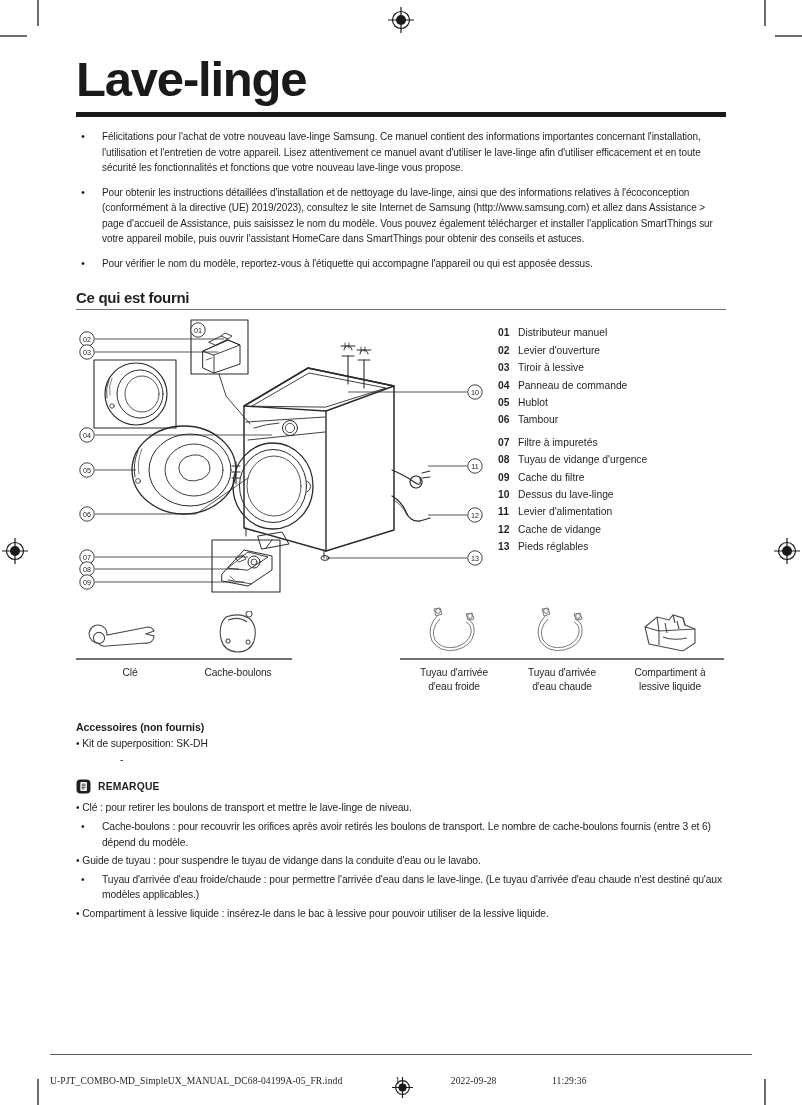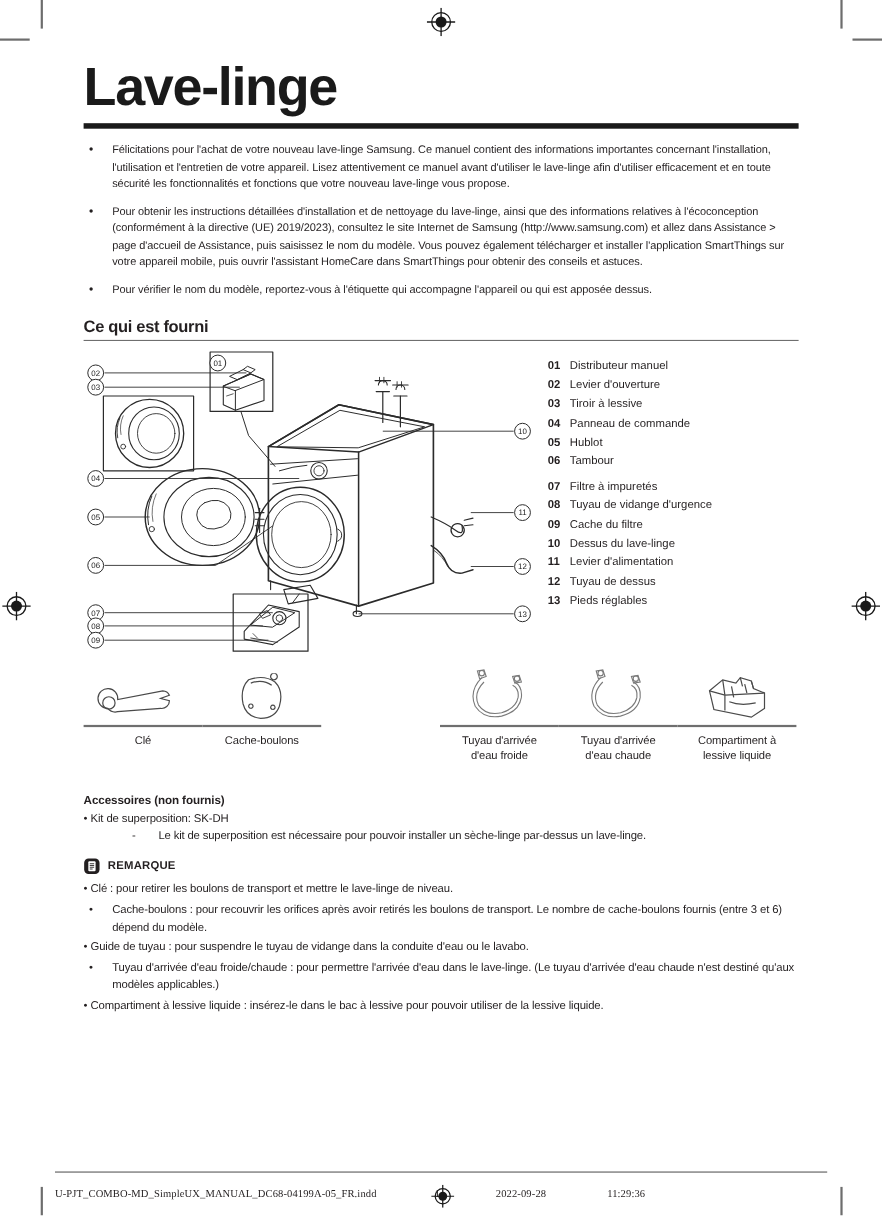--- a/index.html
+++ b/index.html
@@ -102,21 +102,21 @@
   .notes { margin-top:6px; }
   .note { font-size:10.3px; line-height:15.6px; letter-spacing:-0.12px; margin-top:3px; }
   .note.simple { }
   .note.hang { display:flex; }
   .note.hang .d { flex:0 0 26px; padding-left:5px; }
   .note.hang .t { flex:1; }
 
   
   .footer {
     position:absolute; left:50px; bottom:0;
-    width:702px; height:40px;
+    width:702px; height:51px;
     border-top:1.2px solid #5a5a5a;
     display:flex; align-items:center;gap:24px;
   }
   .footer .ftxt {
     font-family:"Liberation Serif", serif;
     font-size:9.6px; color:#231f20; letter-spacing:0.1px;
     white-space:pre;
   }
   .footer .fdate { position:relative; }
   .foot-reg { position:absolute; left:392px; bottom:7px; width:21px; height:21px; }
@@ -384,21 +384,21 @@
       <div class="part">
           <span class="n">10</span>
           <span class="l">Dessus du lave-linge</span>
         </div>
       <div class="part">
           <span class="n">11</span>
           <span class="l">Levier d'alimentation</span>
         </div>
       <div class="part">
           <span class="n">12</span>
-          <span class="l">Tuyau de dessus</span>
+          <span class="l">Cache de vidange</span>
         </div>
       <div class="part">
           <span class="n">13</span>
           <span class="l">Pieds réglables</span>
         </div>
     </div>
   </div>
 
   <div class="acc-strip">
 
@@ -478,21 +478,20 @@
   </div>
 
   <div class="naccess">
     <div class="h">Accessoires (non fournis)</div>
     <div class="b1">
       <span>•</span>
       <span>Kit de superposition: SK-DH</span>
     </div>
     <div class="b2">
       <span class="d">-</span>
-      <span>Le kit de superposition est nécessaire pour pouvoir installer un sèche-linge par-dessus un lave-linge.</span>
     </div>
   </div>
 
   <div class="remarque">
     <span class="rem-icon">
       <svg width="15" height="15" viewBox="0 0 15 15">
         <rect x="0.5" y="0.5" width="14" height="14" rx="4" fill="#231f20"></rect>
         <rect x="4.3" y="3" width="6.6" height="9" rx="0.9" fill="#ffffff"></rect>
         <path d="M5.6 5.2 h4 M5.6 6.8 h4 M5.6 8.4 h4 M5.6 10 h2.6" stroke="#231f20" stroke-width="0.8"></path>
       </svg>

